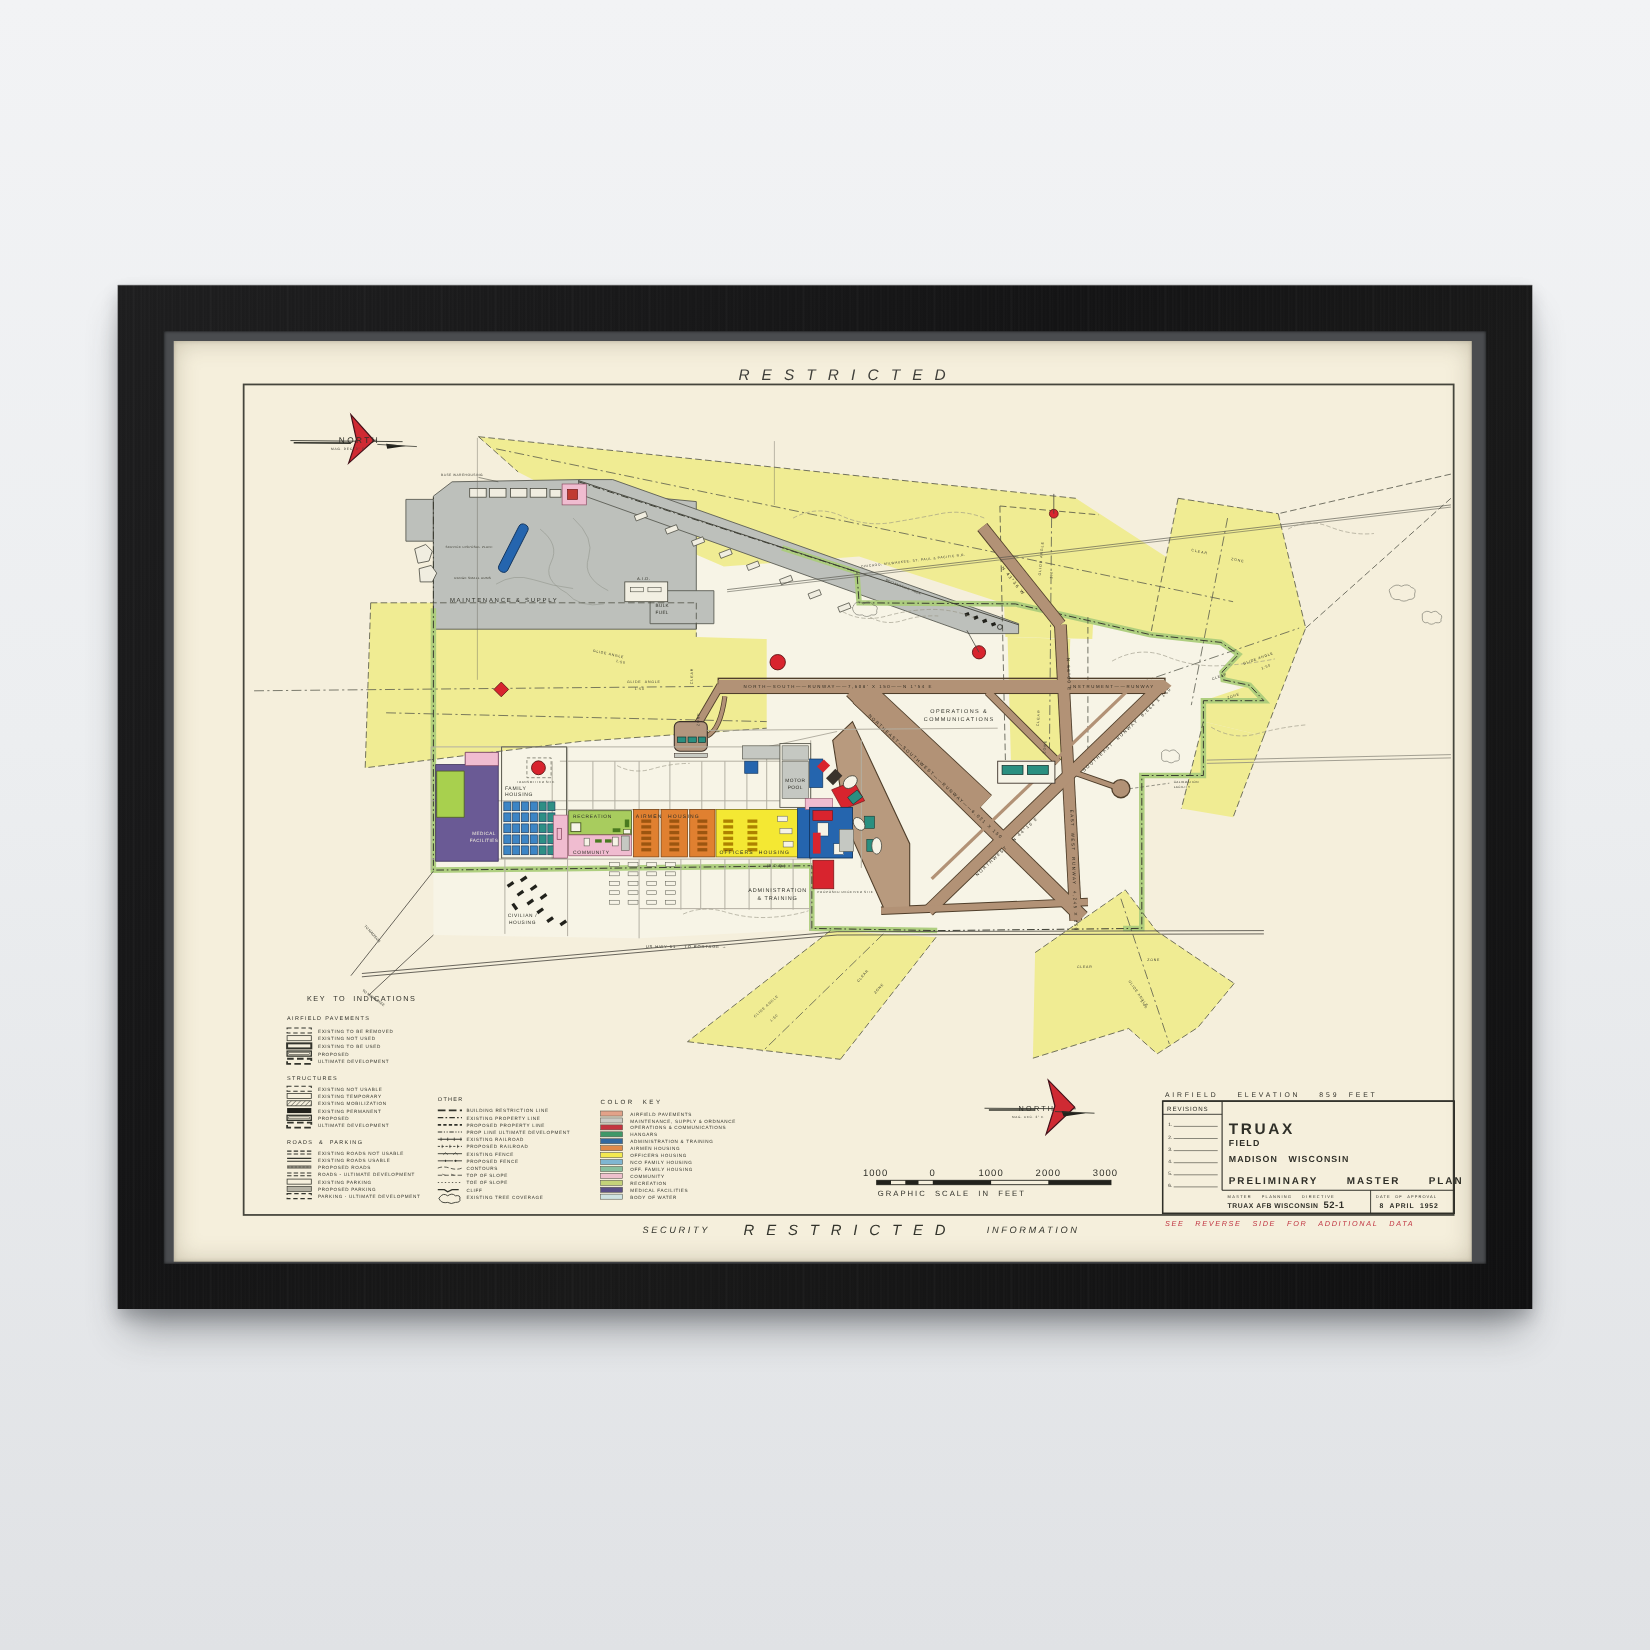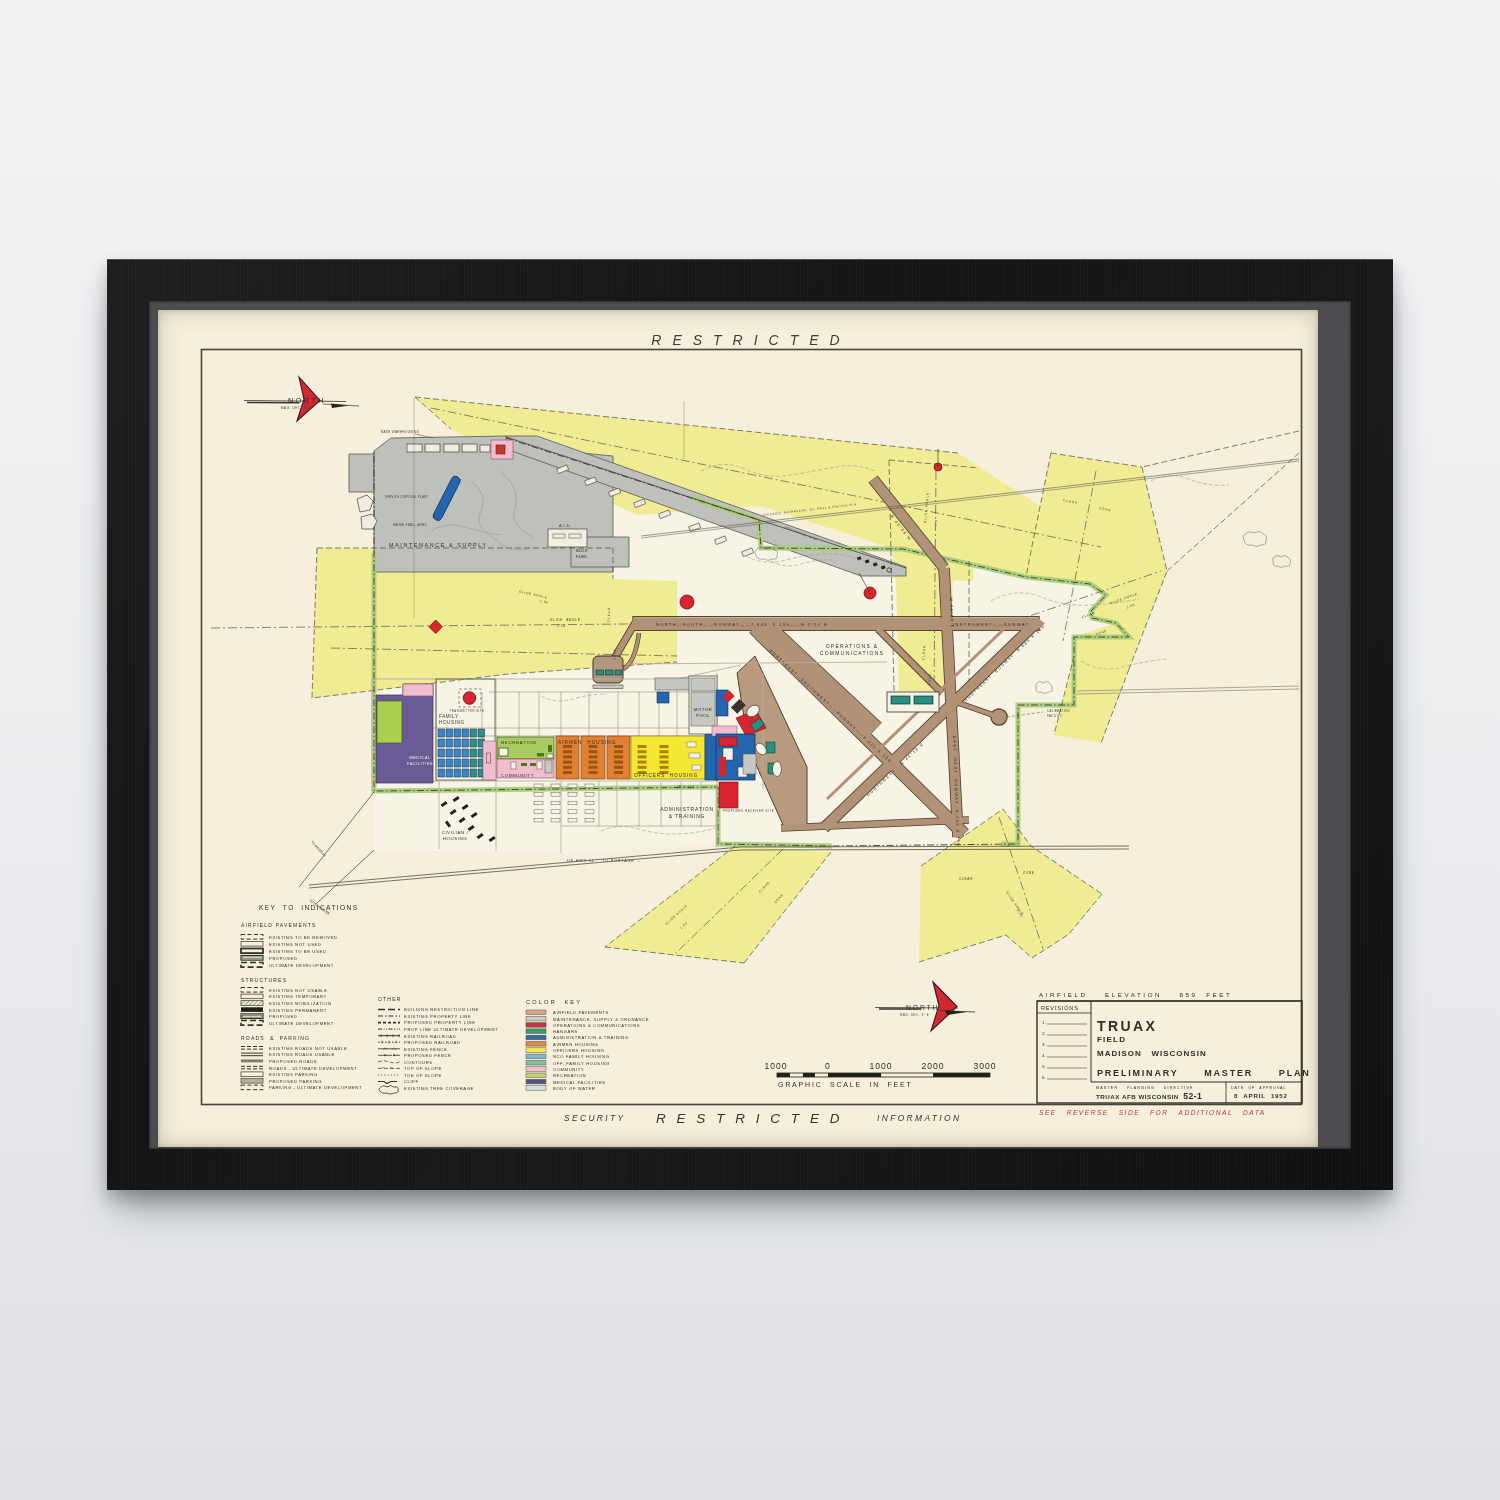--- a/index.html
+++ b/index.html
@@ -7,21 +7,21 @@
  font-family:"Liberation Sans",sans-serif;}
 #frame{position:absolute;left:107px;top:259px;width:1286px;height:931px;box-sizing:border-box;
  background:
   repeating-linear-gradient(90deg,rgba(255,255,255,0.028) 0 1px,rgba(0,0,0,0) 1px 3px,rgba(255,255,255,0.012) 3px 4px,rgba(0,0,0,0) 4px 7px),
   linear-gradient(135deg,#1e1e1f 0%,#141415 40%,#191919 60%,#101011 100%);
  box-shadow:0 24px 34px -8px rgba(45,48,54,0.45),0 8px 14px rgba(45,48,54,0.25);
  border-top:1px solid rgba(255,255,255,0.25);}
 #sill{position:absolute;left:42px;top:41px;right:42px;bottom:41px;
  background:#4a4c4f;box-shadow:inset 0 0 3px rgba(0,0,0,0.8);}
 #paper{position:absolute;left:51px;top:50px;width:1160px;height:837px;background:#f5efdc;
- box-shadow:inset 0 0 22px rgba(90,80,50,0.28), inset 0 0 4px rgba(60,50,30,0.25);}
+ box-shadow:inset 0 0 22px rgba(90,80,50,0.28), inset 0 0 4px rgba(60,50,30,0.25);padding-left:20px;}
 svg{display:block}
 </style></head><body>
 
 <div id="frame">
 
 <div id="sill"></div>
 
 <div id="paper">
 <svg width="1184" height="837" viewBox="0 0 1184 837">
 <g transform="translate(-157,-309)" font-family="Liberation Sans,sans-serif" fill="#3a3a33">

